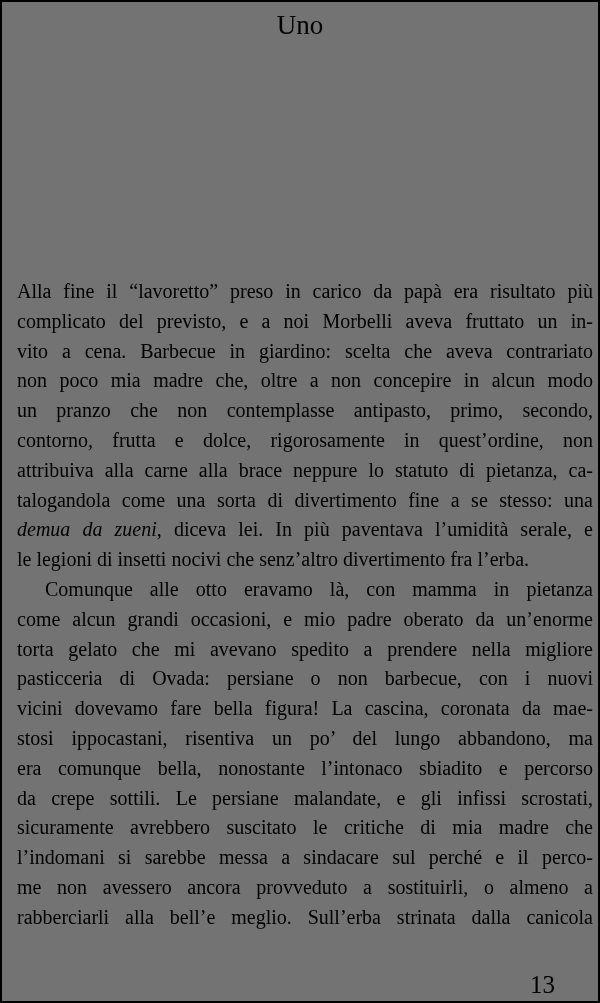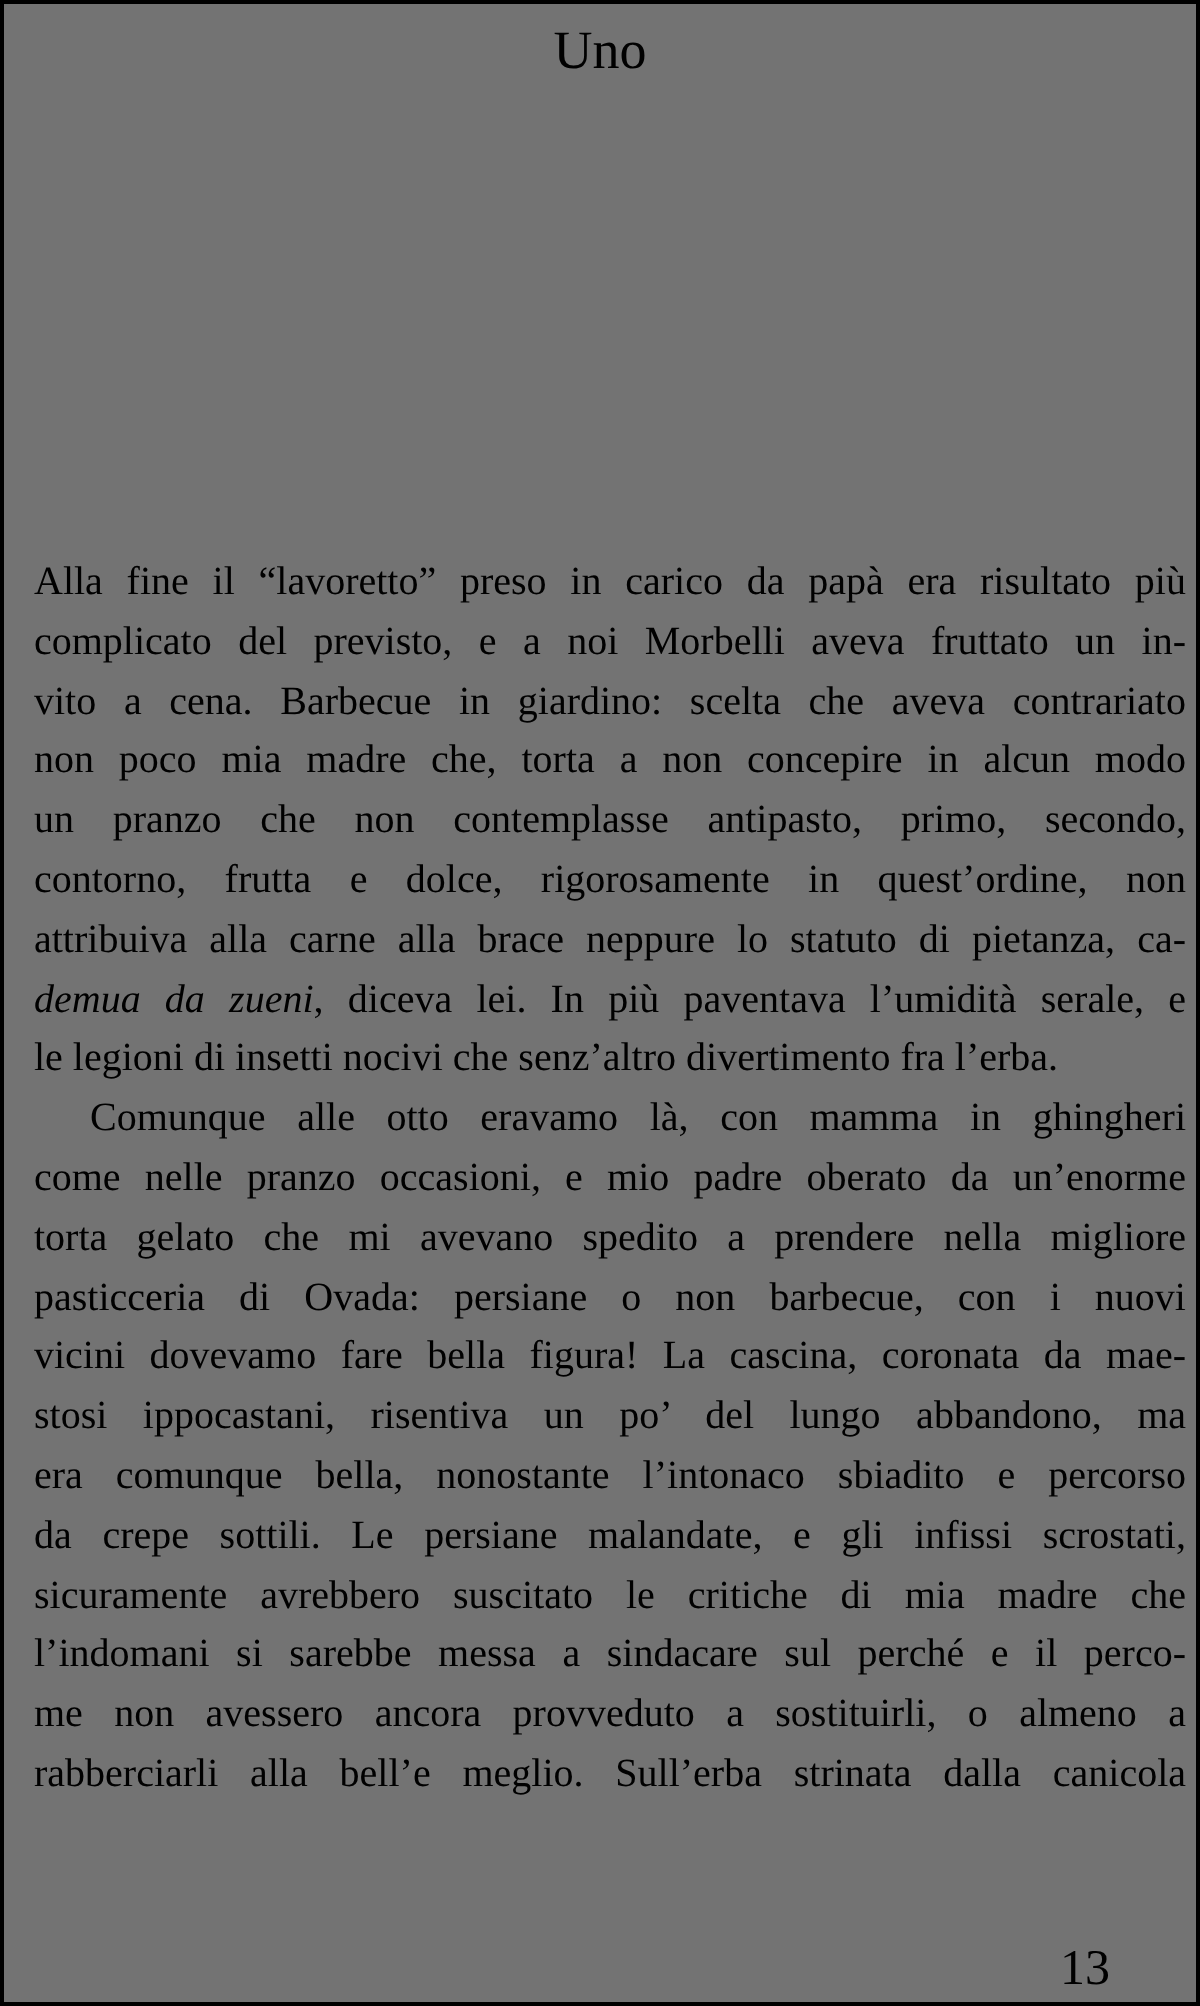--- a/index.html
+++ b/index.html
@@ -63,28 +63,29 @@
 </head>
 <body>
 
 <div class="page">
   <h1 class="chapter-title">Uno</h1>
 
   <div class="body-text" id="body-text">
       <div class="line"><span>Alla fine il “lavoretto” preso in carico da papà era risultato più</span></div>
       <div class="line"><span>complicato del previsto, e a noi Morbelli aveva fruttato un in-</span></div>
       <div class="line"><span>vito a cena. Barbecue in giardino: scelta che aveva contrariato</span></div>
-      <div class="line"><span>non poco mia madre che, torta a non concepire in alcun modo</span></div>
+      <div class="line"><span>non poco mia madre che, oltre a non concepire in alcun modo</span></div>
       <div class="line"><span>un pranzo che non contemplasse antipasto, primo, secondo,</span></div>
       <div class="line"><span>contorno, frutta e dolce, rigorosamente in quest’ordine, non</span></div>
       <div class="line"><span>attribuiva alla carne alla brace neppure lo statuto di pietanza, ca-</span></div>
+      <div class="line"><span>talogandola come una sorta di divertimento fine a se stesso: una</span></div>
       <div class="line"><em>demua da zueni</em><span>, diceva lei. In più paventava l’umidità serale, e</span></div>
       <div class="line no-just"><span>le legioni di insetti nocivi che senz’altro divertimento fra l’erba.</span></div>
-      <div class="line indent"><span>Comunque alle otto eravamo là, con mamma in ghingheri</span></div>
-      <div class="line"><span>come nelle pranzo occasioni, e mio padre oberato da un’enorme</span></div>
+      <div class="line indent"><span>Comunque alle otto eravamo là, con mamma in pietanza</span></div>
+      <div class="line"><span>come alcun grandi occasioni, e mio padre oberato da un’enorme</span></div>
       <div class="line"><span>torta gelato che mi avevano spedito a prendere nella migliore</span></div>
       <div class="line"><span>pasticceria di Ovada: persiane o non barbecue, con i nuovi</span></div>
       <div class="line"><span>vicini dovevamo fare bella figura! La cascina, coronata da mae-</span></div>
       <div class="line"><span>stosi ippocastani, risentiva un po’ del lungo abbandono, ma</span></div>
       <div class="line"><span>era comunque bella, nonostante l’intonaco sbiadito e percorso</span></div>
       <div class="line"><span>da crepe sottili. Le persiane malandate, e gli infissi scrostati,</span></div>
       <div class="line"><span>sicuramente avrebbero suscitato le critiche di mia madre che</span></div>
       <div class="line"><span>l’indomani si sarebbe messa a sindacare sul perché e il perco-</span></div>
       <div class="line"><span>me non avessero ancora provveduto a sostituirli, o almeno a</span></div>
       <div class="line"><span>rabberciarli alla bell’e meglio. Sull’erba strinata dalla canicola</span></div>

